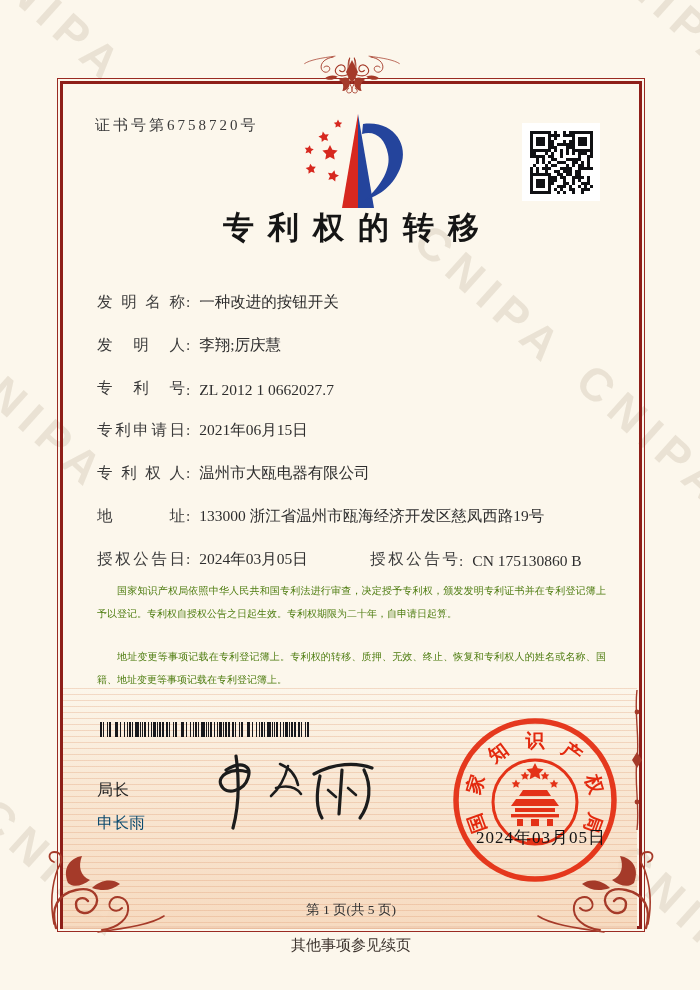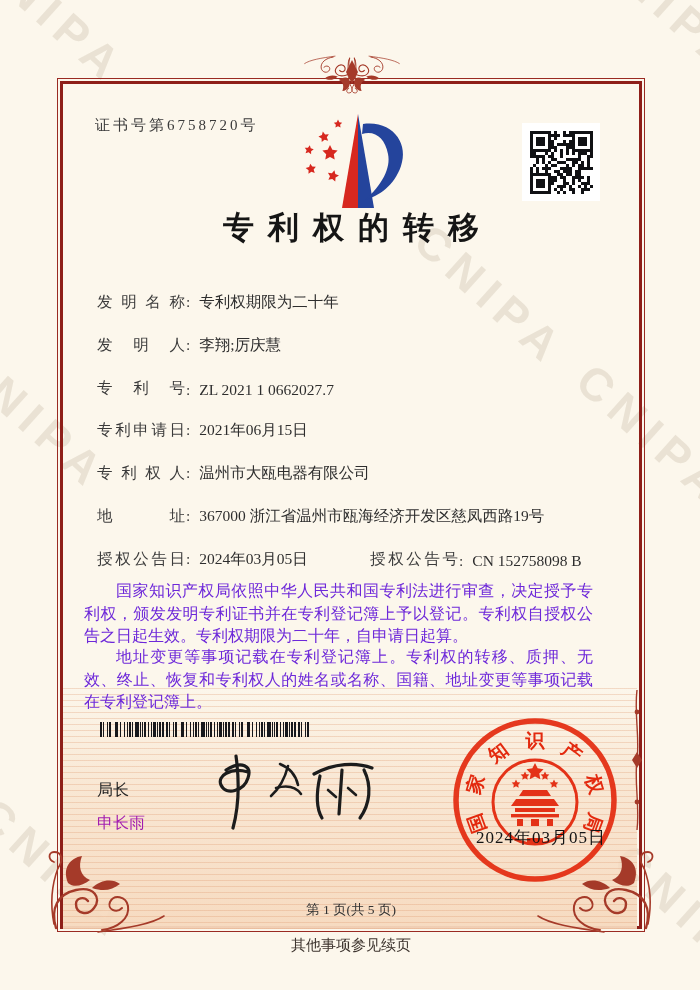--- a/index.html
+++ b/index.html
@@ -24,30 +24,30 @@
   .title{position:absolute;left:57px;top:207px;width:588px;text-align:center;
          font-size:31px;font-weight:bold;color:#151515;letter-spacing:14px;padding-left:14px;box-sizing:border-box;}
   
   .fields{position:absolute;left:97px;top:292px;width:520px;}
   .f-row{position:relative;height:42.8px;font-size:15.5px;color:#3b3b3b;}
   .f-label{display:inline-flex;justify-content:space-between;width:88px;vertical-align:bottom;}
   .f-colon{display:inline-block;margin:0 9px 0 1px;}
   .f-value{color:#2e2e2e;}
   .f-group2{position:absolute;left:273px;top:0;}
   
-  .para{position:absolute;left:84px;width:509px;font-size:16px;line-height:22.5px;
-        text-align:justify;text-indent:2em;color:#6d28d9;}
+  .para{position:absolute;left:97px;width:509px;font-size:10px;line-height:22.5px;
+        text-align:justify;text-indent:2em;color:#4d7c0f;}
   .p1{top:580px;} .p2{top:646px;}
   
   .barcode{position:absolute;left:100px;top:722px;width:212px;height:15px;}
   .barcode i{position:absolute;top:0;height:100%;background:#17181c;}
   
   .sig-title{position:absolute;left:97px;top:780px;font-size:16px;color:#222;
              font-family:"Liberation Sans","DejaVu Sans",sans-serif;}
-  .sig-name{position:absolute;left:97px;top:813px;font-size:16px;color:#a21caf;
+  .sig-name{position:absolute;left:97px;top:813px;font-size:16px;color:#0c4a6e;
             font-family:"Liberation Sans","DejaVu Sans",sans-serif;}
   .sig-img{position:absolute;left:196px;top:750px;}
   
   .seal{position:absolute;left:449px;top:714px;width:172px;height:172px;}
   .seal text{font-size:19px;font-weight:bold;text-anchor:middle;dominant-baseline:central;
              font-family:"Liberation Serif","DejaVu Serif",serif;}
   .seal-date{position:absolute;left:476px;top:826px;font-size:17px;color:#141414;letter-spacing:1px;z-index:6;}
   
   .pageno{position:absolute;left:57px;top:901px;width:588px;text-align:center;font-size:13.5px;color:#333;z-index:5;}
   .contnote{position:absolute;left:57px;top:936px;width:588px;text-align:center;font-size:15px;color:#3c332d;}
@@ -378,39 +378,39 @@
 
 <div class="title">专利权的转移</div>
 
 <div class="fields">
   <div class="f-row">
     <span class="f-group1"><span class="f-label">
           <span>发</span>
           <span>明</span>
           <span>名</span>
           <span>称</span>
-        </span><span class="f-colon">:</span><span class="f-value">专利权期限为二十年</span></span>
+        </span><span class="f-colon">:</span><span class="f-value">一种改进的按钮开关</span></span>
     
   </div>
 
   <div class="f-row">
     <span class="f-group1"><span class="f-label">
           <span>发</span>
           <span>明</span>
           <span>人</span>
         </span><span class="f-colon">:</span><span class="f-value">李翔;厉庆慧</span></span>
     
   </div>
 
   <div class="f-row">
     <span class="f-group1"><span class="f-label">
           <span>专</span>
           <span>利</span>
           <span>号</span>
-        </span><span class="f-colon">:</span><span class="f-value">ZL 2021 1 0662027.7</span></span>
+        </span><span class="f-colon">:</span><span class="f-value">ZL 2012 1 0662027.7</span></span>
     
   </div>
 
   <div class="f-row">
     <span class="f-group1"><span class="f-label">
           <span>专</span>
           <span>利</span>
           <span>申</span>
           <span>请</span>
           <span>日</span>
@@ -425,39 +425,39 @@
           <span>权</span>
           <span>人</span>
         </span><span class="f-colon">:</span><span class="f-value">温州市大瓯电器有限公司</span></span>
     
   </div>
 
   <div class="f-row">
     <span class="f-group1"><span class="f-label">
           <span>地</span>
           <span>址</span>
-        </span><span class="f-colon">:</span><span class="f-value">367000 浙江省温州市瓯海经济开发区慈凤西路19号</span></span>
+        </span><span class="f-colon">:</span><span class="f-value">133000 浙江省温州市瓯海经济开发区慈凤西路19号</span></span>
     
   </div>
 
   <div class="f-row">
     <span class="f-group1"><span class="f-label">
           <span>授</span>
           <span>权</span>
           <span>公</span>
           <span>告</span>
           <span>日</span>
         </span><span class="f-colon">:</span><span class="f-value">2024年03月05日</span></span>
     <span class="f-group2"><span class="f-label">
           <span>授</span>
           <span>权</span>
           <span>公</span>
           <span>告</span>
           <span>号</span>
-        </span><span class="f-colon">:</span><span class="f-value">CN 152758098 B</span></span>
+        </span><span class="f-colon">:</span><span class="f-value">CN 175130860 B</span></span>
   </div>
 </div>
 
 <div class="para p1">国家知识产权局依照中华人民共和国专利法进行审查，决定授予专利权，颁发发明专利证书并在专利登记簿上予以登记。专利权自授权公告之日起生效。专利权期限为二十年，自申请日起算。</div>
 <div class="para p2">地址变更等事项记载在专利登记簿上。专利权的转移、质押、无效、终止、恢复和专利权人的姓名或名称、国籍、地址变更等事项记载在专利登记簿上。</div>
 
 <div class="barcode">
     <i style="left: 0px; width: 2px;"></i>
     <i style="left: 3px; width: 1px;"></i>
     <i style="left: 7px; width: 1px;"></i>

